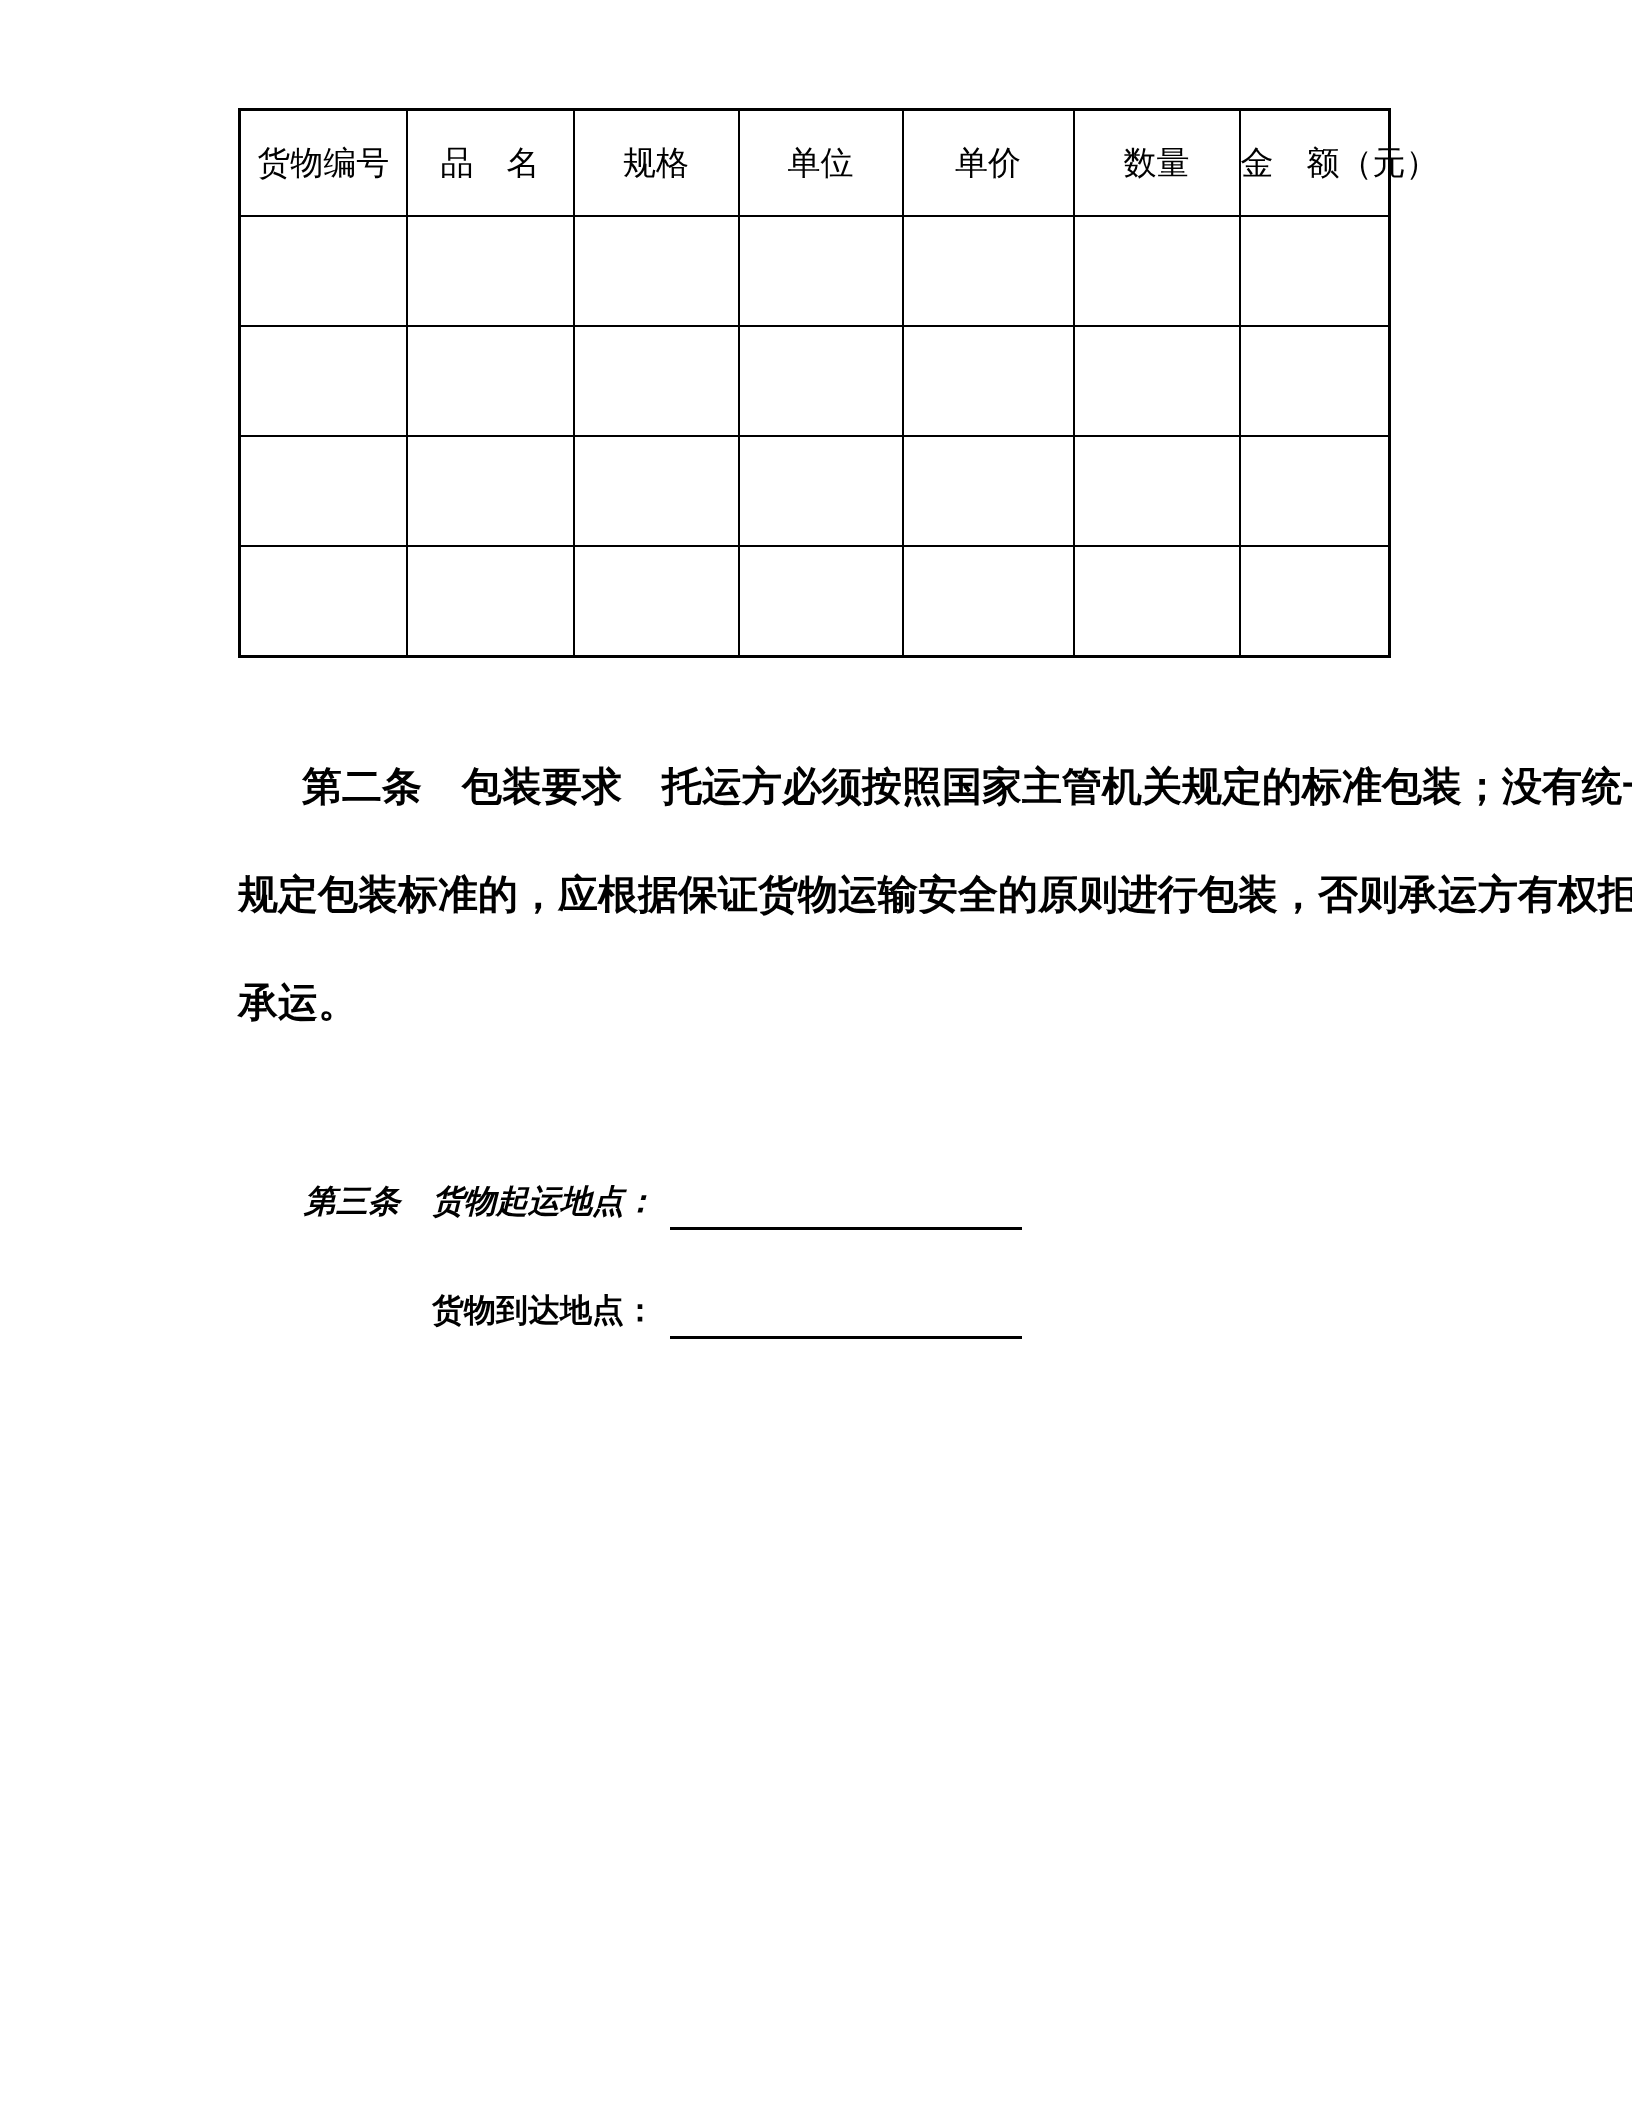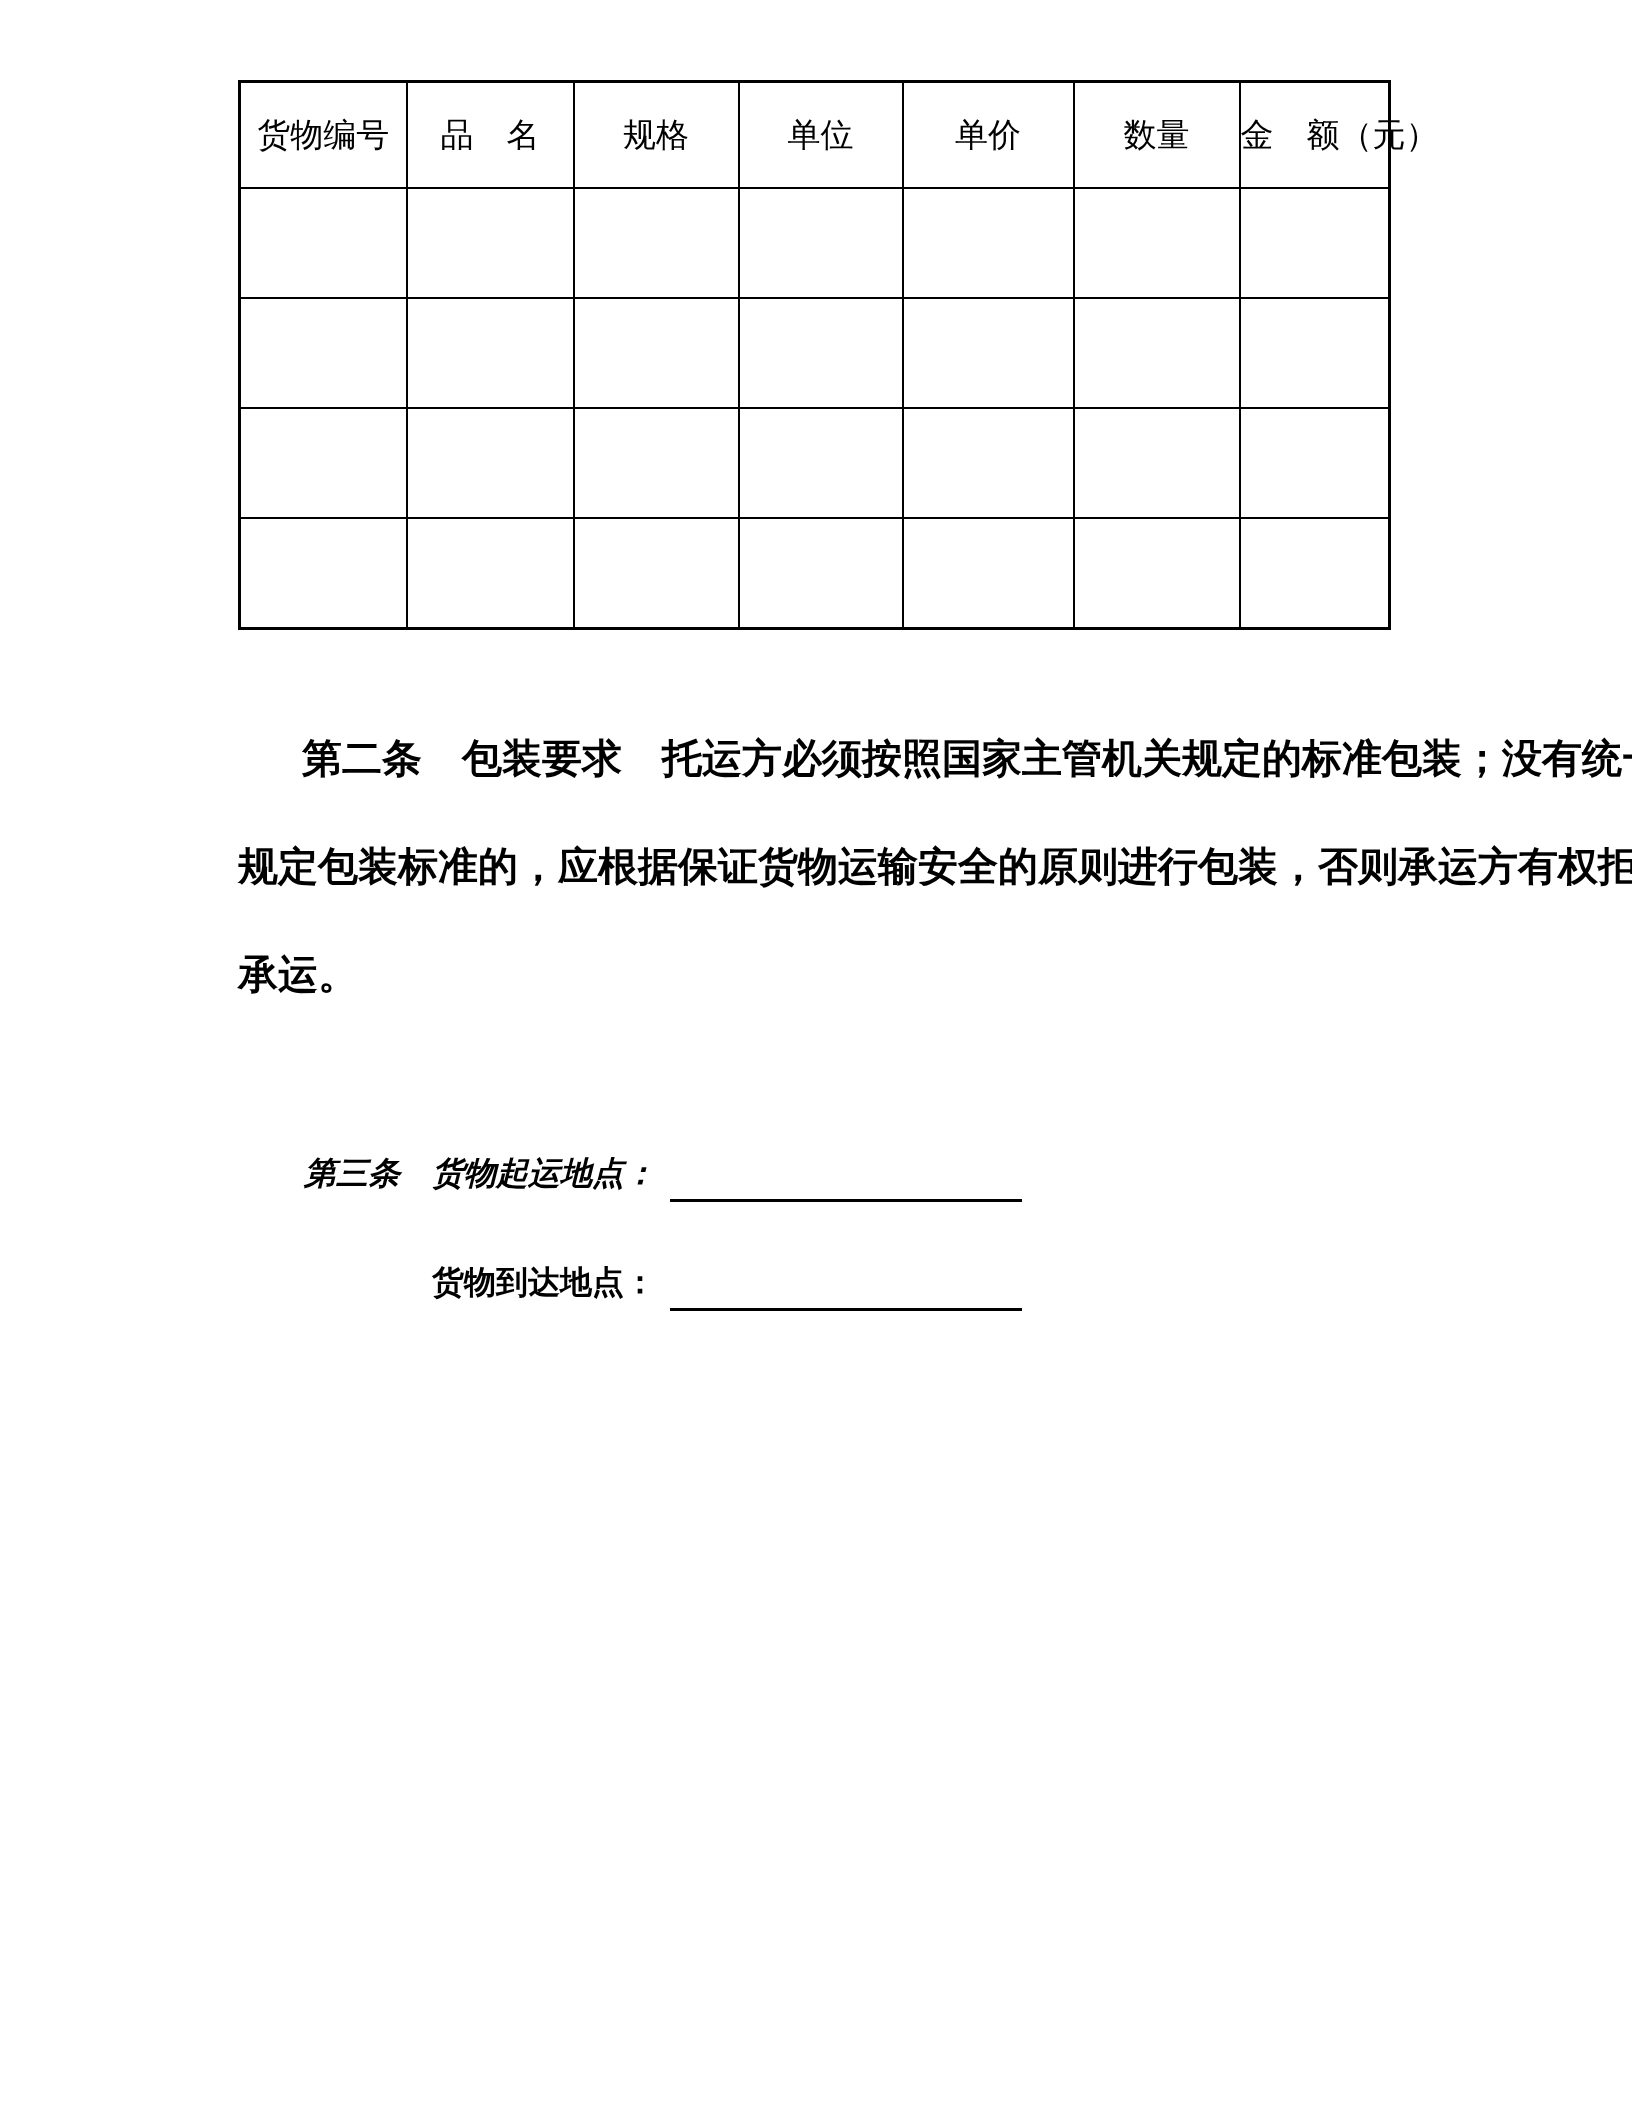--- a/index.html
+++ b/index.html
@@ -12,21 +12,21 @@
   }
   .content {
     margin-left: 238px;
     width: 1170px;
   }
   
   table.goods {
     border-collapse: collapse;
     table-layout: fixed;
     width: 1150px;
-    margin-top: 80px;
+    margin-top: 108px;
     border: 3px solid #000;
   }
   table.goods th, table.goods td {
     border: 2px solid #000;
     padding: 0;
   }
   table.goods th {
     height: 104px;
     font-weight: normal;
     font-size: 33px;

